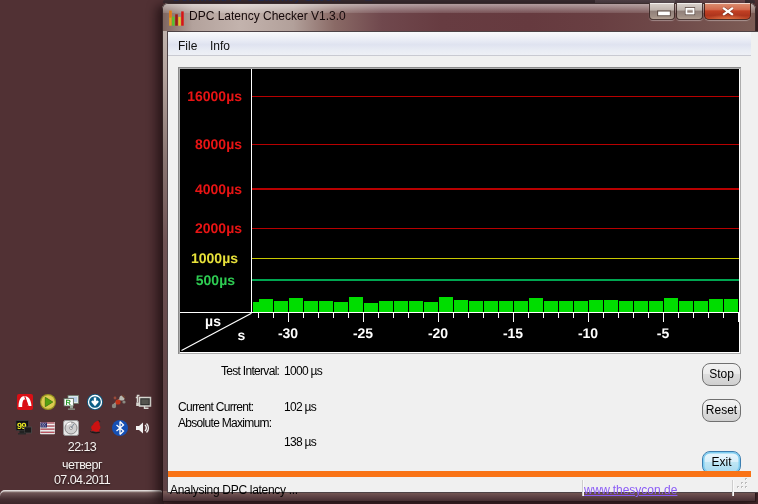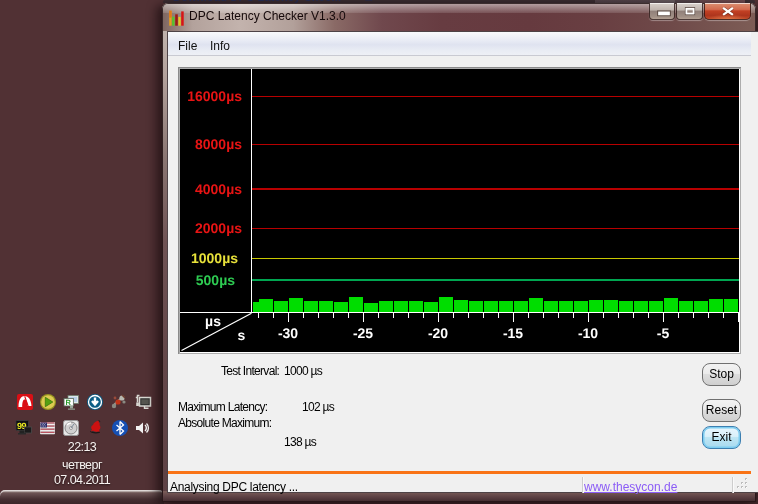--- a/index.html
+++ b/index.html
@@ -53,21 +53,21 @@
 #tbox { position:absolute; left:184px; top:330px; width:340px; height:93px; background:#f0f0f0;
   border:1px solid #898c95; font-size:12px; line-height:14.6px; color:#000; padding:1px 3px; letter-spacing:-0.6px; }
 
 .btn { position:absolute; left:534px; width:39px; height:23px; border:1px solid #707070; border-radius:8px;
   background:linear-gradient(#f2f2f2 0%, #ebebeb 45%, #dddddd 50%, #cfcfcf 100%);
   font-size:12px; text-align:center; line-height:21px; color:#000; }
 .btn.focus { border-color:#3c7fb1; background:linear-gradient(#e9f6fd 0%, #d9f0fa 45%, #bee6f4 50%, #a7d9ef 100%);
   box-shadow:inset 0 0 0 1.5px #7ecdf0; }
 
 #status { position:absolute; left:0; top:439px; width:583px; height:21px; background:#f0f0f0;
-  border-top:3px solid #f97316; font-size:12px; color:#000;padding-left:21px; }
+  border-top:6px solid #f97316; font-size:12px; color:#000;padding-left:21px; }
 #status .sep { position:absolute; top:3px; height:16px; width:1px; background:#cdcdcd; box-shadow:1px 0 0 #fafafa; }
 #link { position:absolute; left:416px; top:6px; color:#8b5cf6; text-decoration:underline; }
 #grip { position:absolute; right:2px; bottom:2px; }
 </style></head><body>
 <div class="abs" id="topwin">
     <span class="t">Download DPC Latency Chec...&nbsp;&nbsp;&nbsp;&nbsp;─&nbsp;□</span>
     <span class="btns"></span>
   </div>
 <svg width="18" height="18" viewBox="0 0 18 18" style="position:absolute;left:16px;top:393px">
     <rect x="1" y="1" width="16" height="16" rx="2" fill="#d90f15"></rect>
@@ -296,27 +296,27 @@
 <text x="260" y="271" fill="#ffffff" text-anchor="middle">-20</text>
 <text x="335" y="271" fill="#ffffff" text-anchor="middle">-15</text>
 <text x="410" y="271" fill="#ffffff" text-anchor="middle">-10</text>
 <text x="485" y="271" fill="#ffffff" text-anchor="middle">-5</text>
 <text x="35" y="258.5" fill="#ffffff" text-anchor="middle">µs</text>
 <text x="63.5" y="272.5" fill="#ffffff" text-anchor="middle">s</text>
 </g>
 </svg>
     <div class="lbl" style="left:27px; top:332px;margin-left:26px;">Test Interval:</div>
     <div class="lbl" style="left:116px; top:332px;">1000 µs</div>
-    <div class="lbl" style="left:10px; top:368px;">Maximum Latency:</div>
-    <div class="lbl" style="left:116px; top:368px;margin-left:18px;">102 µs</div>
+    <div class="lbl" style="left:10px; top:368px;">Current Current:</div>
+    <div class="lbl" style="left:116px; top:368px;">102 µs</div>
     <div class="lbl" style="left:10px; top:384px;text-align:center;">Absolute Maximum:</div>
     <div class="lbl" style="left:116px; top:403px;">138 µs</div>
     <div class="btn" style="top:331px;">Stop</div>
     <div class="btn" style="top:367px;">Reset</div>
-    <div class="btn focus" style="top:394px;">Exit</div>
+    <div class="btn focus" style="top:419px;">Exit</div>
     <div id="status">
       <span style="position:absolute; left:2px; top:6px; letter-spacing:-0.3px;">Analysing DPC latency ...</span>
       <span class="sep" style="left:414px"></span>
       <span class="sep" style="left:564px"></span>
       <span id="link">www.thesycon.de</span>
       <svg id="grip" width="12" height="12">
           <g fill="#bdbdbd">
             <rect x="8" y="0" width="2" height="2"></rect>
             <rect x="8" y="4" width="2" height="2"></rect>
             <rect x="8" y="8" width="2" height="2"></rect>

